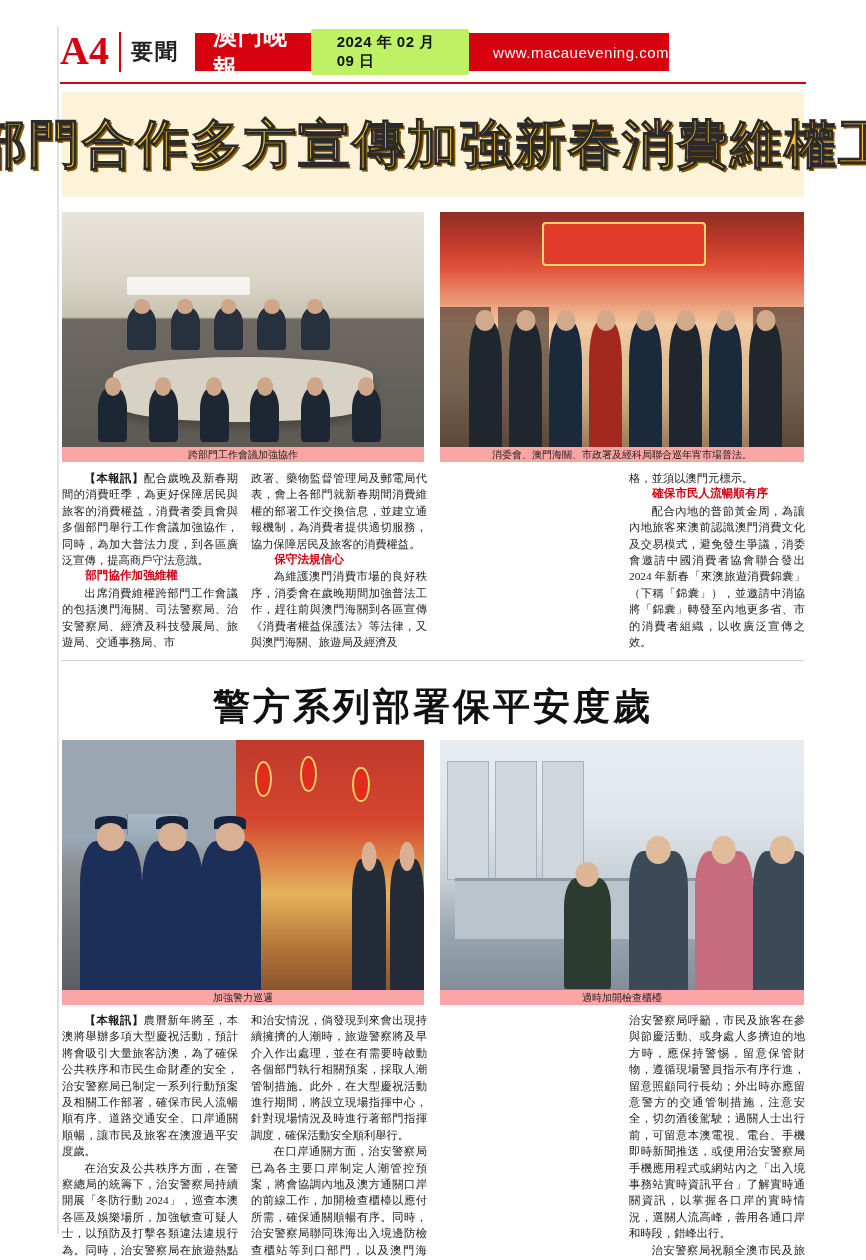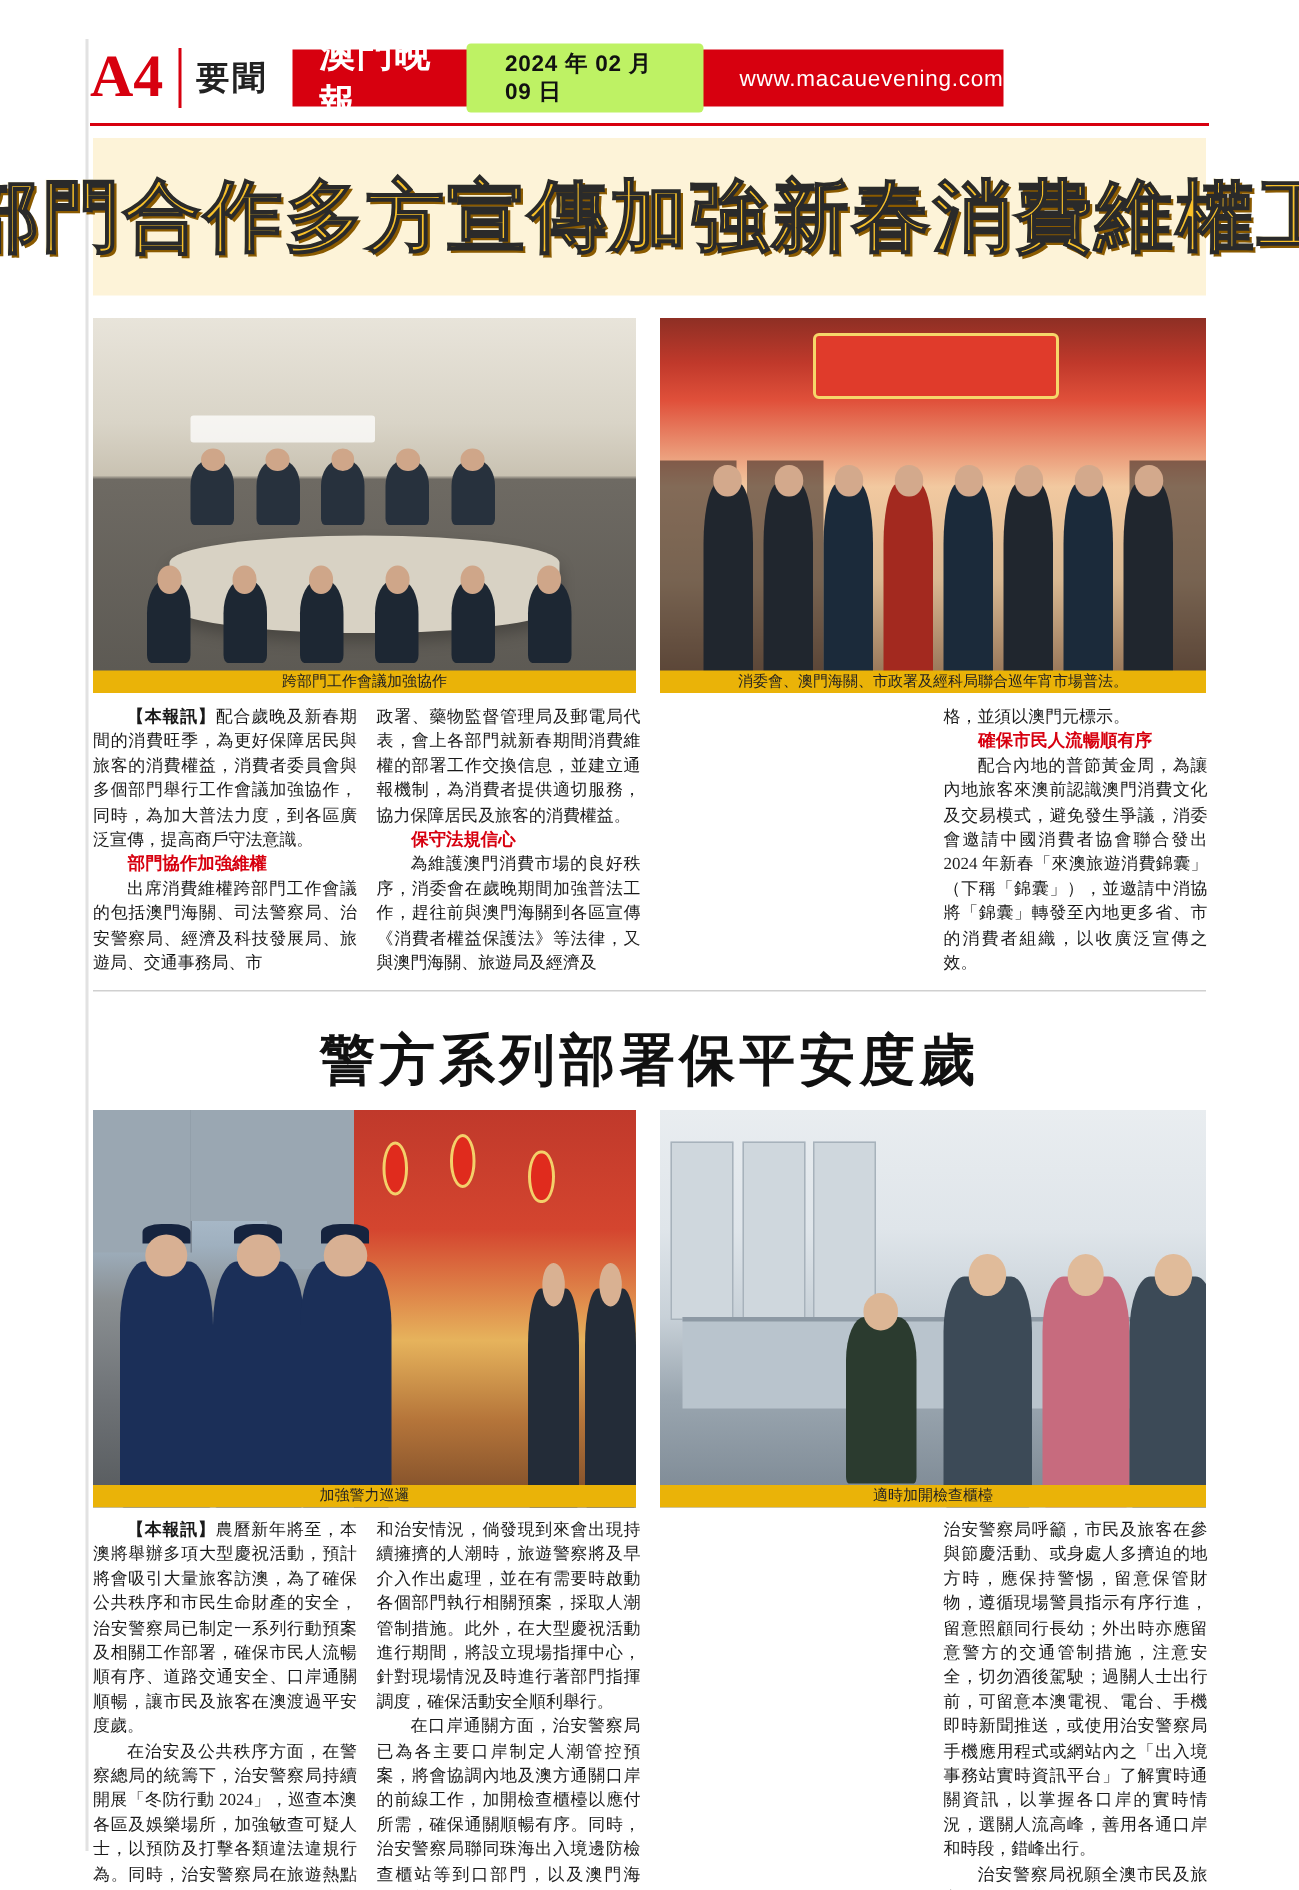--- a/index.html
+++ b/index.html
@@ -126,21 +126,21 @@
     overflow: hidden;
   }
   .photo .cap {
     position: absolute;
     left: 0;
     bottom: 0;
     width: 100%;
     text-align: center;
     font-size: 10px;
     color: #222;
-    background: #eab308;
+    background: #fca5a5;
     line-height: 15px;
     height: 15px;
   }
 
   
   .meeting-room {
     position: absolute; inset: 0;
     background:
       linear-gradient(180deg, #e8e4da 0%, #d9d4c7 28%, #c9c2b2 42%, #6e6a63 43%, #5b5852 100%);
   }

